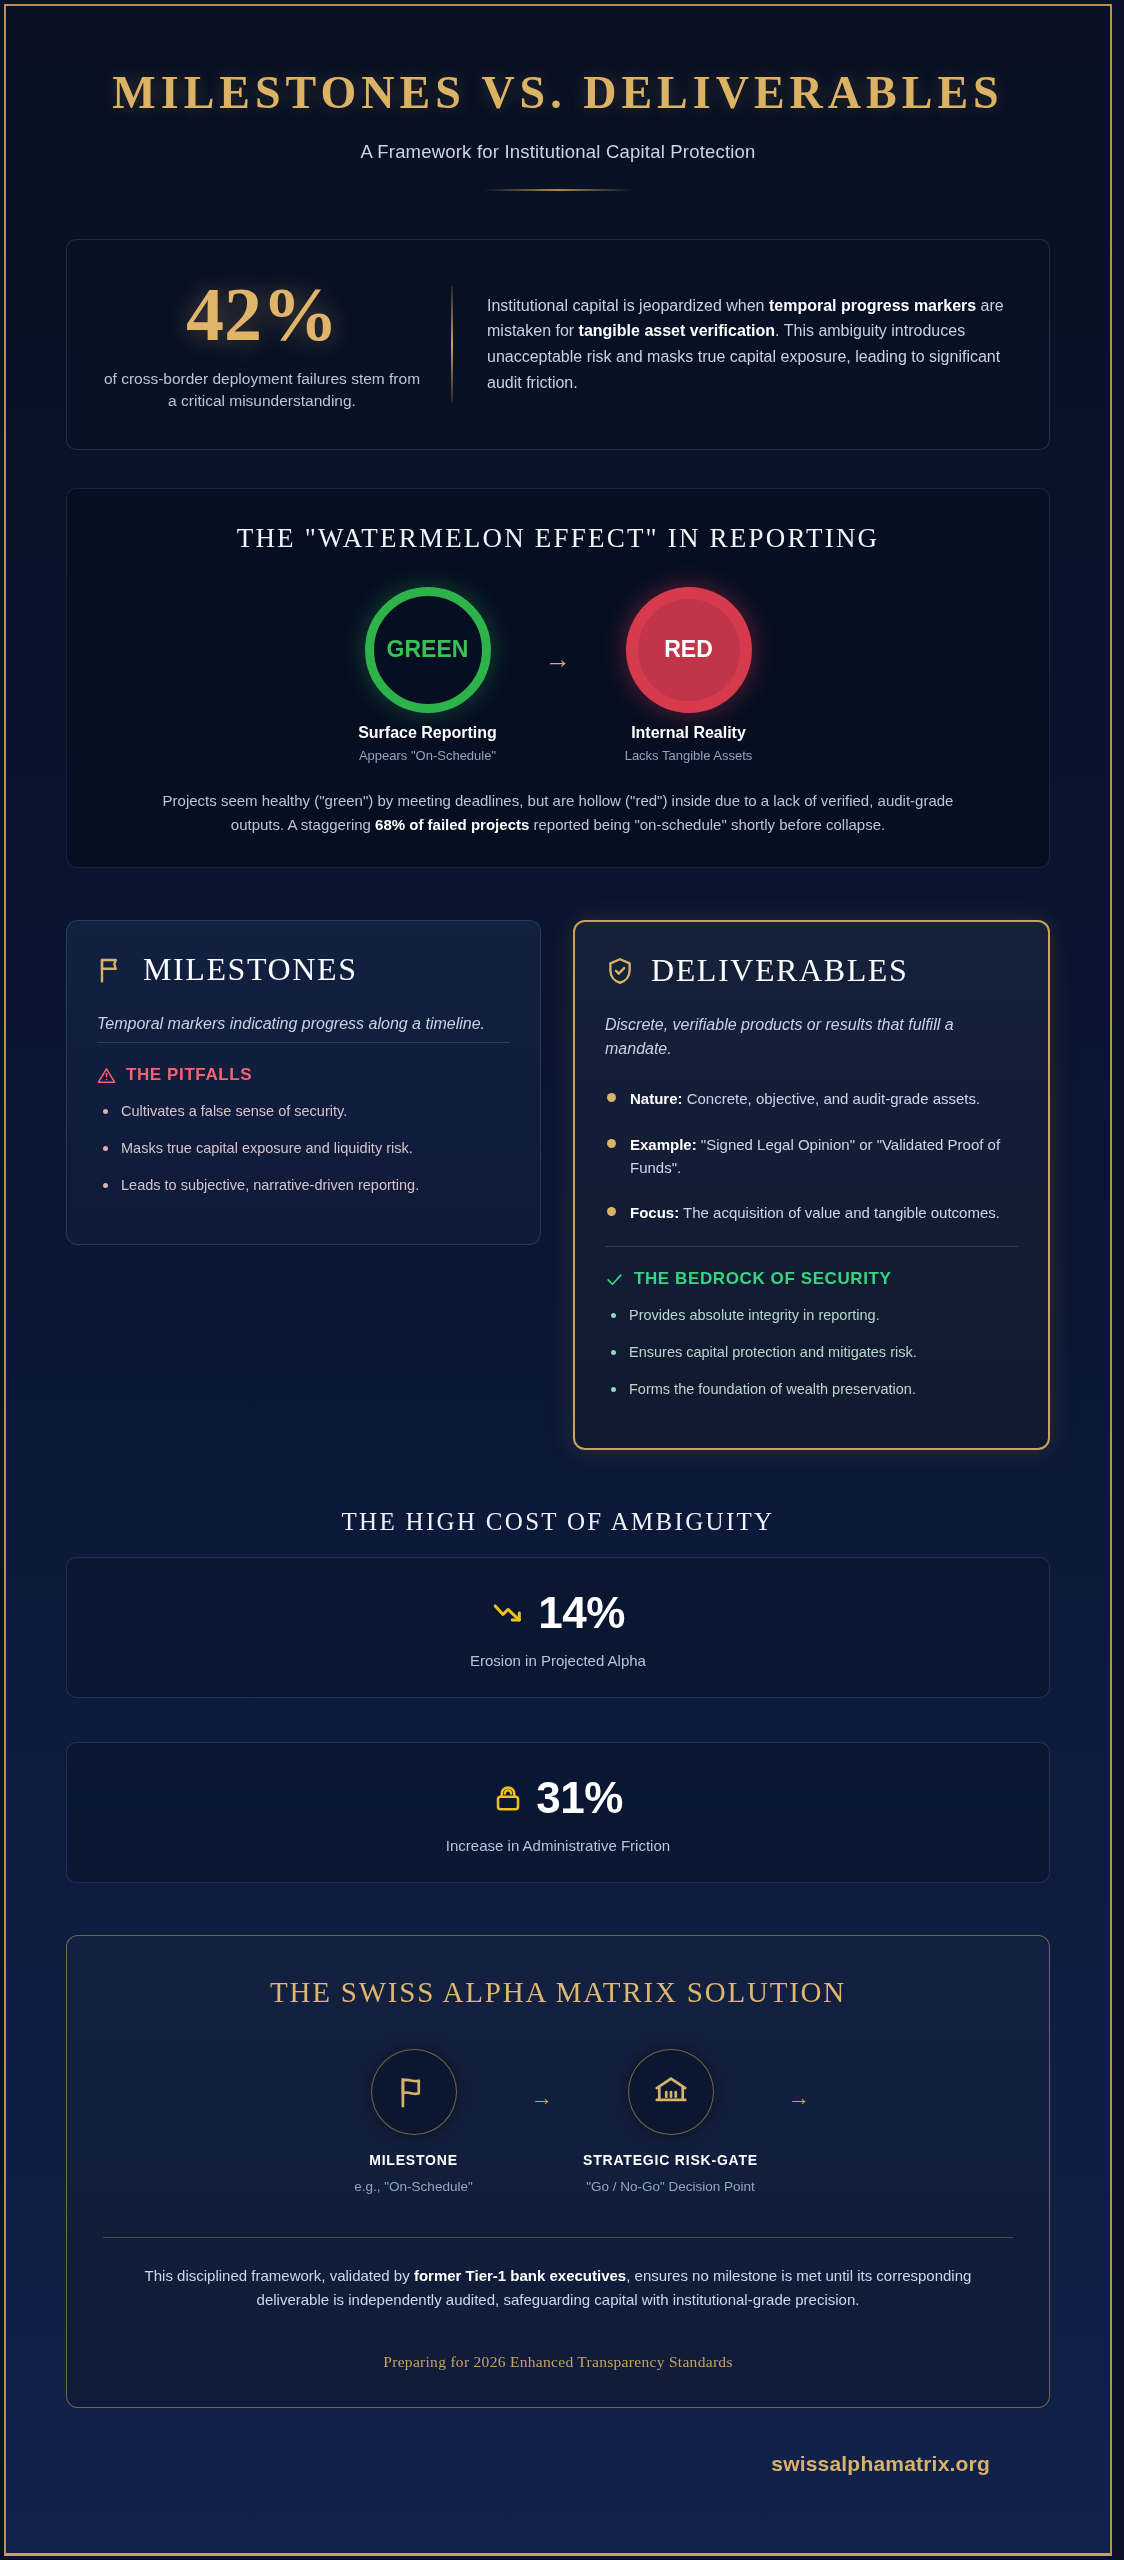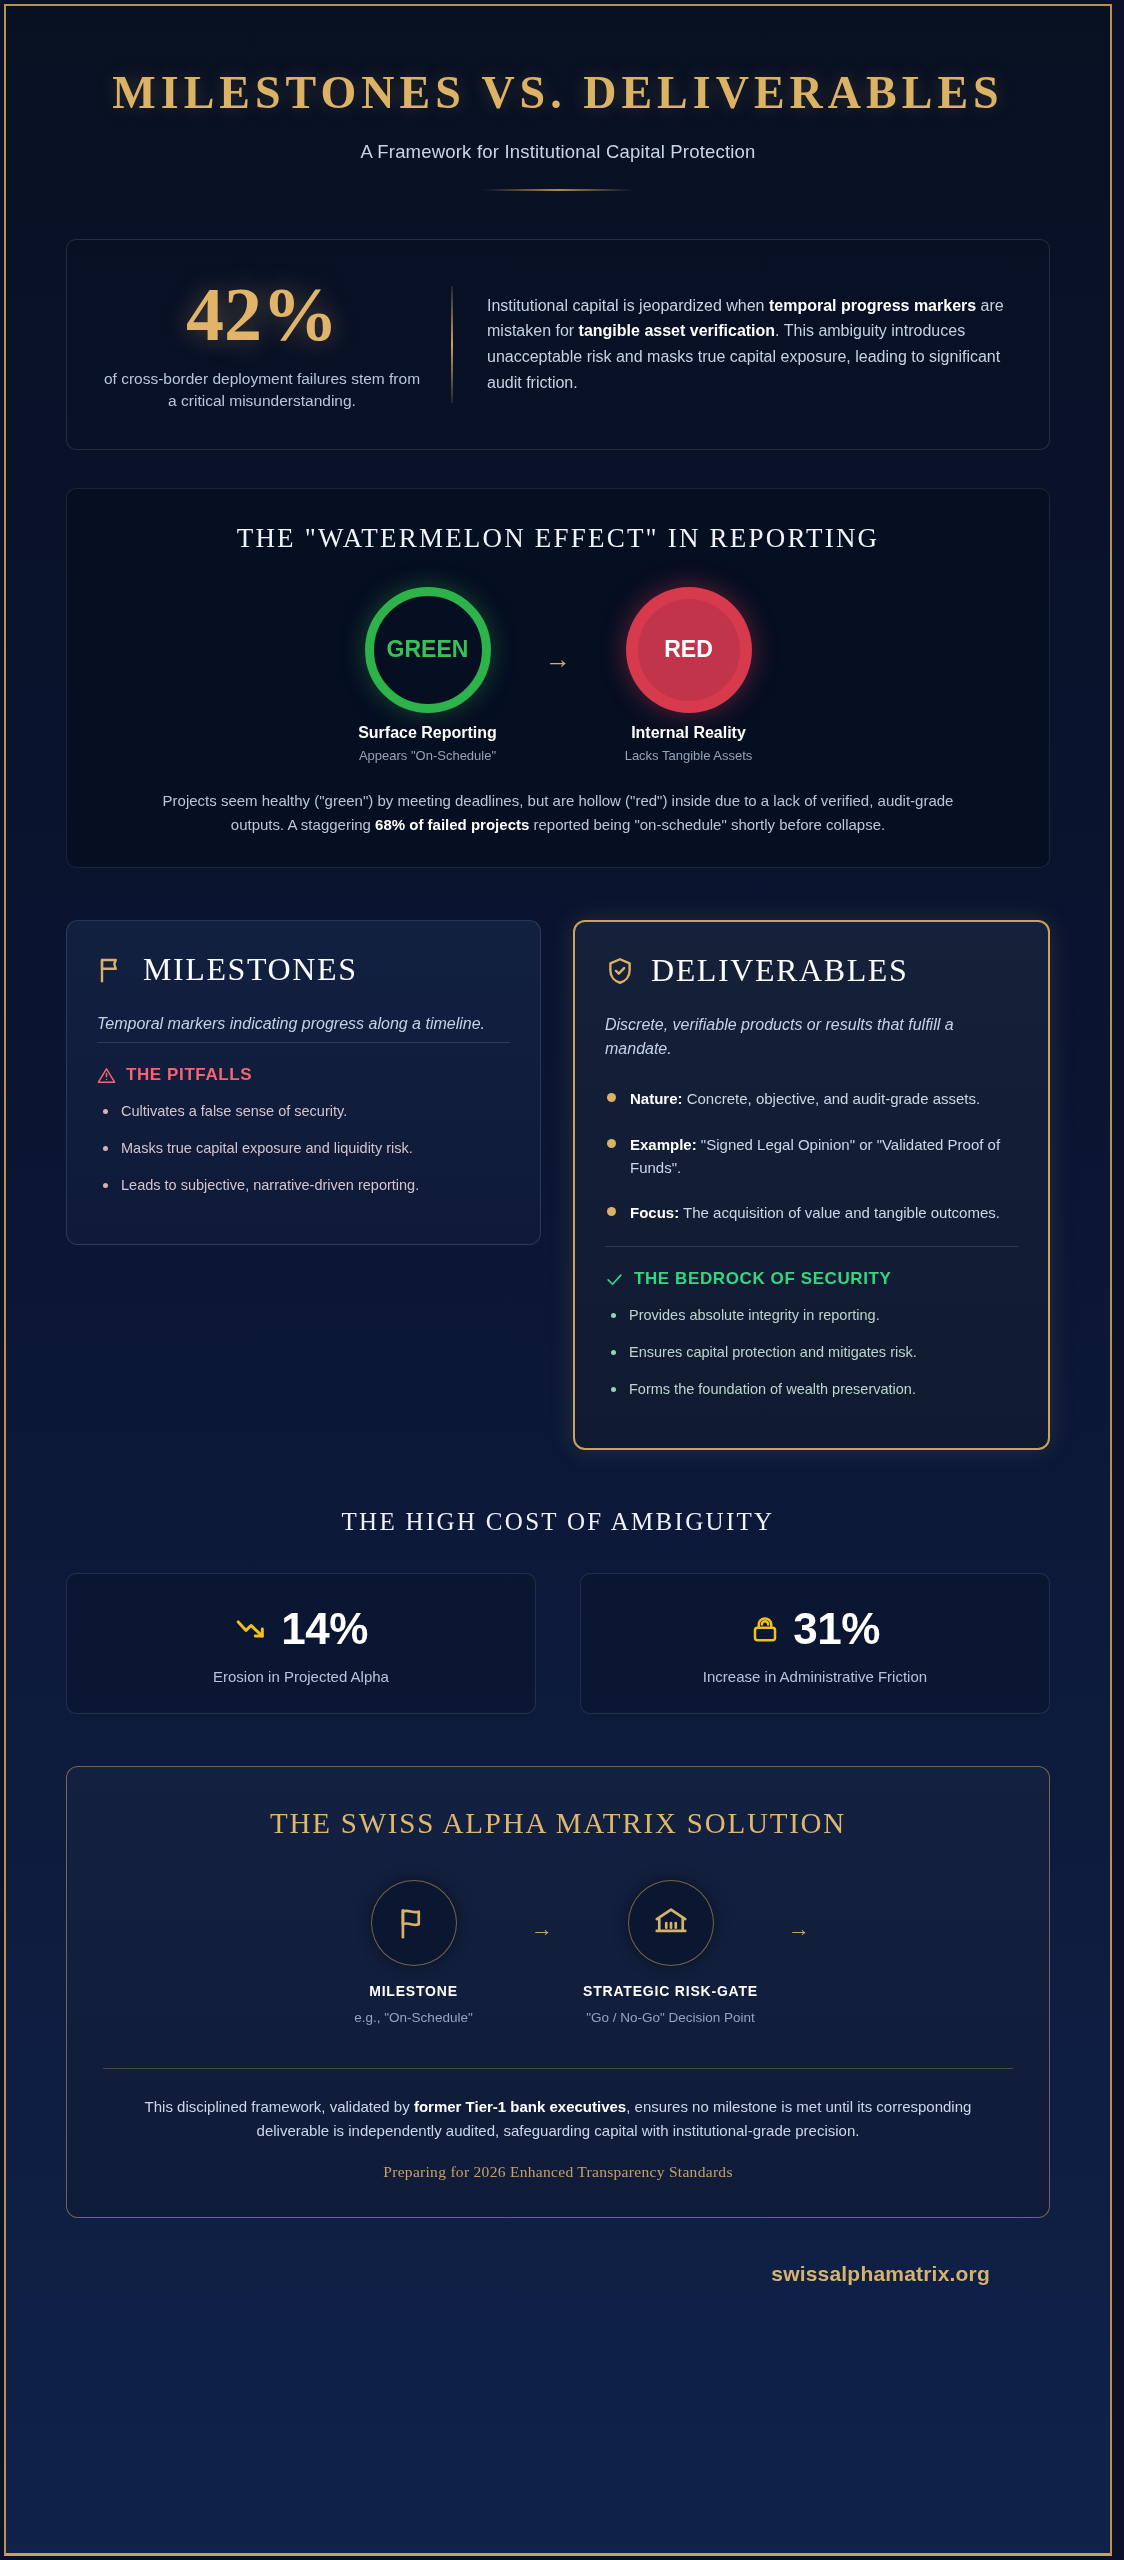--- a/index.html
+++ b/index.html
@@ -250,21 +250,21 @@
   
   .cost-title {
     margin-top: 58px;
     text-align: center;
     font-family: "Liberation Serif", serif;
     font-size: 25px;
     letter-spacing: 2.3px;
     color: #eef3fa;
     font-weight: 400;
   }
-  .cost-row { margin-top: 37px; display: flex; gap: 44px; }
+  .cost-row { margin-top: 21px; display: flex; gap: 44px; flex-direction: column; }
   .cost-card {
     flex: 1;
     border-radius: 10px;
     border: 1px solid rgba(160,180,212,.16);
     background: rgba(10,20,44,.55);
     padding: 30px 20px 28px;
     text-align: center;
   }
   .cost-top { display: flex; align-items: center; justify-content: center; gap: 13px; }
   .cost-num { font-size: 44px; font-weight: 700; color: #ffffff; letter-spacing: -.5px; }
@@ -310,21 +310,21 @@
 
   .sol-note {
     margin: 26px auto 0;
     max-width: 880px;
     font-size: 15px;
     line-height: 1.63;
     color: #ccd7e8;
   }
   .sol-note b { color: #ffffff; font-weight: 700; }
   .sol-foot {
-    margin-top: 19px;
+    margin-top: 40px;
     font-family: "Liberation Serif", serif;
     font-size: 15.5px;
     color: #c8a163;
     letter-spacing: .3px;
   }
 
   
   .brandbar {
     margin-top: 28px;
     padding: 16px 60px 14px 0;

